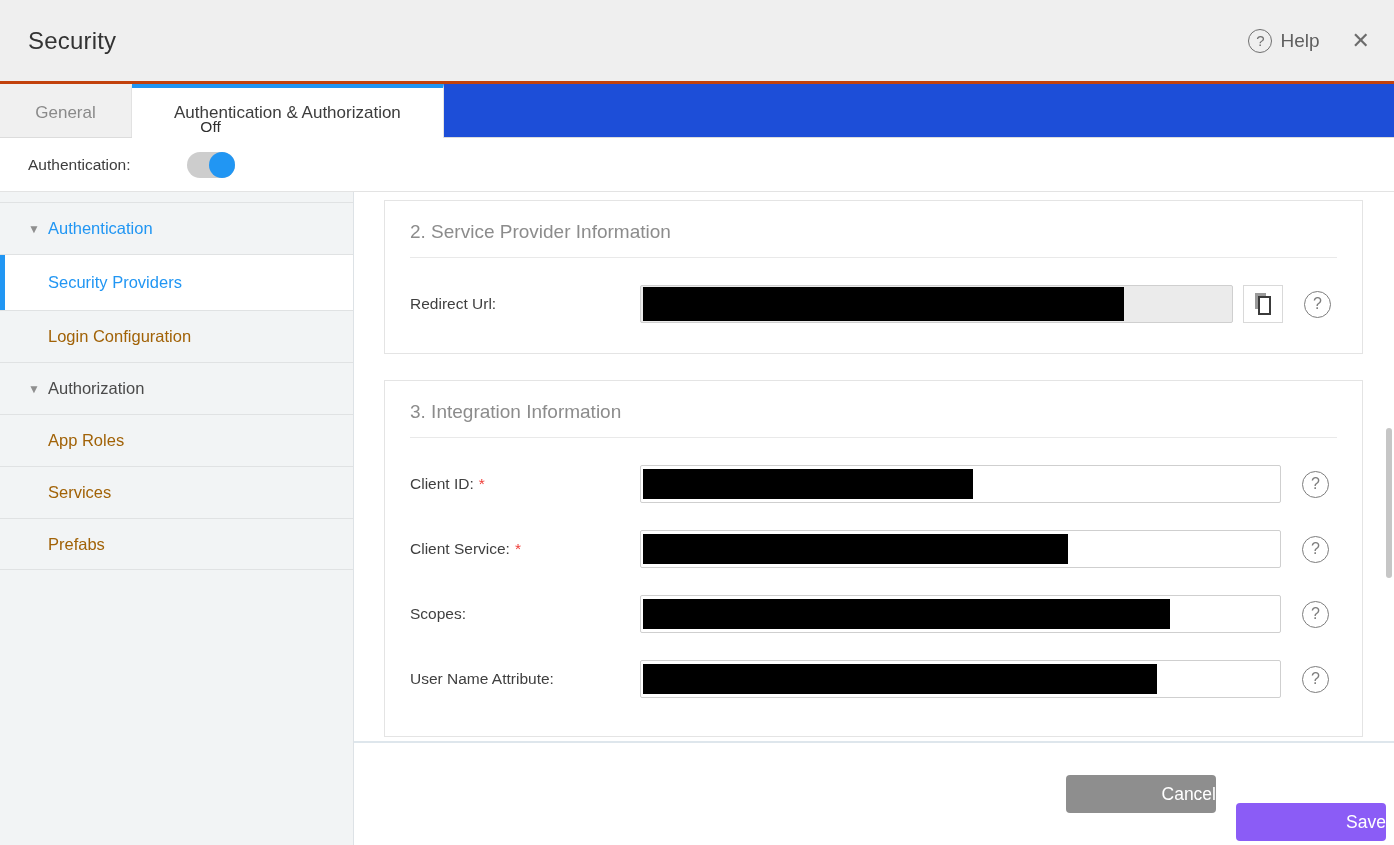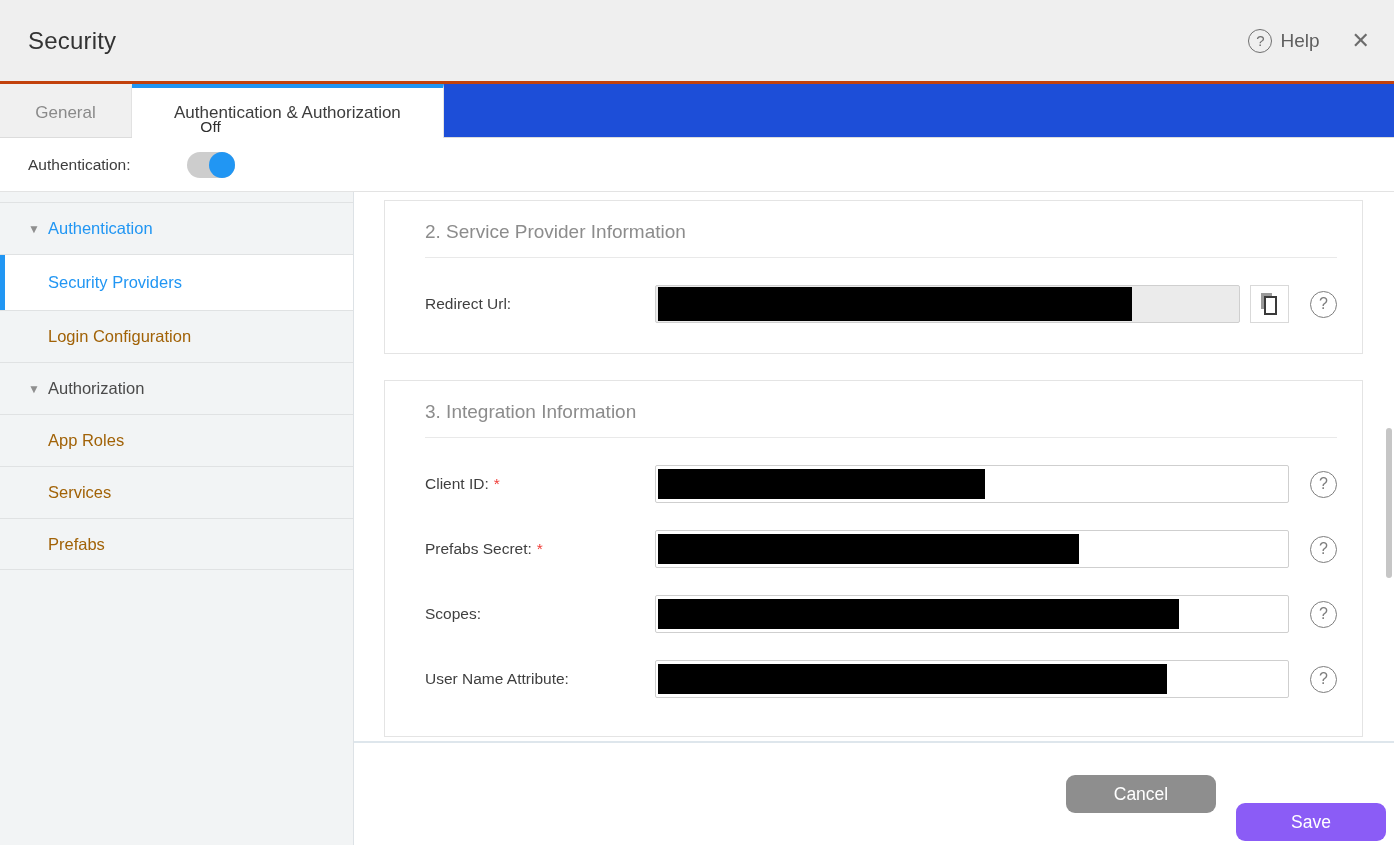--- a/index.html
+++ b/index.html
@@ -49,21 +49,21 @@
   .nav-item.group { color:#4a4a4a; }
   .nav-item.group.active-group { color:#2196f3; }
   .nav-item.child { padding-left:48px; color:#a16207; }
   .nav-item.child.selected { background:#fff; color:#2196f3; height:56px; }
   .nav-item.child.selected::before { content:""; position:absolute; left:0; top:0; bottom:0;
               width:5px; background:#2196f3; }
 
   
   .main { flex:1 1 auto; background:#fff; position:relative; min-width:0; }
   .panel { margin:8px 31px 0 30px; border:1px solid #e4e4e4; background:#fff;
-           padding:20px 25px 30px 40px; }
+           padding:20px 25px 30px 25px; }
   .panel.second { margin-top:26px; padding-bottom:38px; }
   .panel-heading { font-size:19px; color:#8c8c8c; }
   .panel-divider { border:none; border-top:1px solid #e9e9e9; margin-top:14px; }
 
   .field-row { display:flex; align-items:center; margin-top:27px; }
   .field-label { width:230px; font-size:15.5px; color:#3f3f3f; flex:0 0 auto; }
   .req { color:#ef3b36; margin-left:5px; }
   .input-box { height:38px; border:1px solid #cfcfcf; border-radius:2px; background:#fff;
                position:relative; display:flex; align-items:center; padding:3px 2px; }
   .input-box.readonly { background:#ebebeb; width:593px; }
@@ -76,22 +76,22 @@
   .copy-glyph { width:17px; height:22px; position:relative; }
   .copy-glyph .back { position:absolute; left:0; top:0; width:11px; height:16px; background:#9a9a9a; }
   .copy-glyph .front { position:absolute; left:3px; top:3px; width:13px; height:19px;
                        background:#fff; border:2px solid #3a3a3a; }
   .field-help { margin-left:21px; flex:0 0 auto; cursor:pointer; }
   .field-help .qmark { width:27px; height:27px; color:#7d7d7d; border-color:#7d7d7d; font-size:16px; }
 
   
   .footer-divider { border:none; border-top:2px solid #dee6ec; margin-top:4px; }
   .footer { display:flex; justify-content:flex-end; gap:20px; padding:32px 8px 0 0; }
-  .btn { width:150px; height:38px; border:none; border-radius:9px; color:#fff; font-size:17.5px;
-         font-family:"Liberation Sans", sans-serif; cursor:pointer; }
+  .btn { width:150px; height:38px; border:none; border-radius:4px; color:#fff; font-size:17.5px;
+         font-family:"Liberation Sans", sans-serif; cursor:pointer;text-align:right; }
   .btn.cancel { background:#8e8e8e; }
   .btn.save { background:#8b5cf6;margin-top:28px; }
 
   
   .scroll-thumb { position:absolute; right:2px; top:236px; width:6px; height:150px;
                   border-radius:3px; background:#c6c6c6; cursor:grab; }
 </style>
 </head>
 <body>
 
@@ -185,21 +185,21 @@
           <div class="input-box editable">
             <div class="redact" style="width: 52%;"></div>
           </div>
           <div class="field-help">
             <span class="qmark">?</span>
           </div>
         </div>
 
         <div class="field-row">
           <div class="field-label">
-            <span>Prefabs Secret:</span><span class="req">*</span>
+            <span>Client Service:</span><span class="req">*</span>
           </div>
           <div class="input-box editable">
             <div class="redact" style="width: 67%;"></div>
           </div>
           <div class="field-help">
             <span class="qmark">?</span>
           </div>
         </div>
 
         <div class="field-row">

